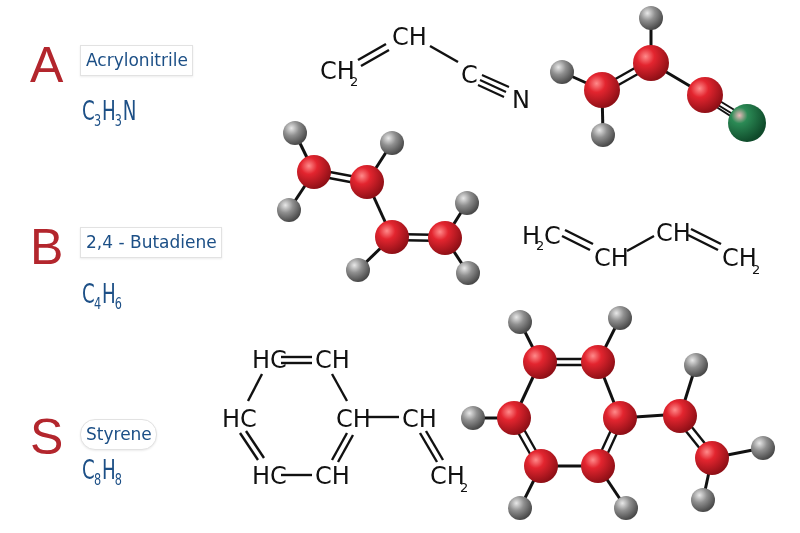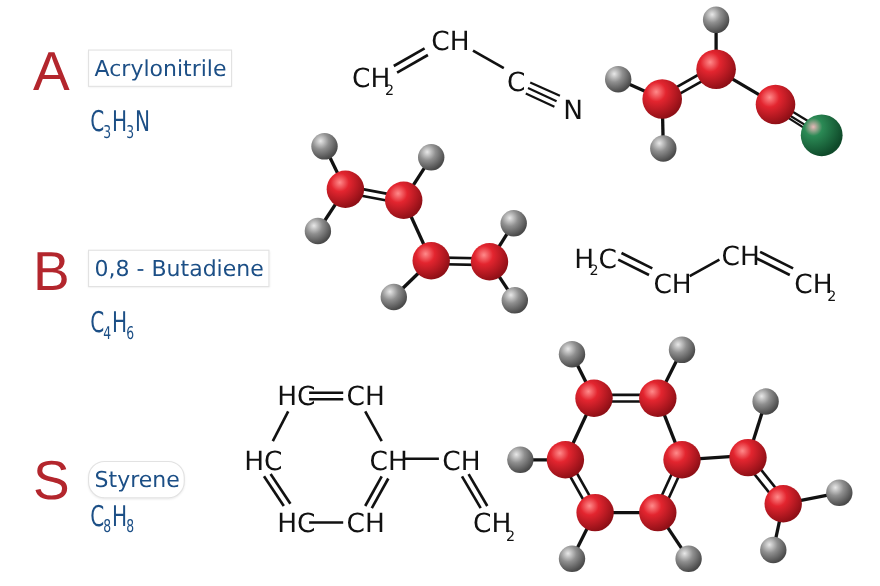--- a/index.html
+++ b/index.html
@@ -1,33 +1,33 @@
 <!DOCTYPE html>
 <html><head>
   <meta charset="utf-8">
   <style>
     html, body { margin: 0; padding: 0; background: #ffffff; }
     body { width: 800px; height: 533px; position: relative; overflow: hidden; font-family: "DejaVu Sans", sans-serif; }
     .letter { position: absolute; font-family: "Liberation Sans", sans-serif; font-weight: 400; color: #b3262d; font-size: 50px; line-height: 1; }
-    .name-box { position: absolute; background: #fff; border: 1px solid #e2e2e2; box-shadow: 0 1px 2px rgba(0,0,0,0.08); color: #1c4f86; font-family: "DejaVu Sans", sans-serif; font-size: 20px; line-height: 1; padding: 6px 4px 6px 5px; white-space: nowrap; }
+    .name-box { position: absolute; background: #fff; border: 1px solid #e2e2e2; box-shadow: 0 1px 2px rgba(0,0,0,0.08); color: #1c4f86; font-family: "DejaVu Sans", sans-serif; font-size: 17px; line-height: 1; padding: 6px 4px 6px 5px; white-space: nowrap; }
     .formula { position: absolute; color: #1c4f86; font-family: "DejaVu Sans Condensed", "DejaVu Sans", sans-serif; font-size: 26px; line-height: 1; letter-spacing: -1px; transform: scaleX(0.78); transform-origin: left top; }
     .formula sub { font-size: 16px; vertical-align: -6px; letter-spacing: 0; margin-right: 1px; }
     svg.layer { position: absolute; left: 0; top: 0; }
     .struct-text { font-family: "DejaVu Sans", sans-serif; font-size: 24px; fill: #111; }
     .struct-sub { font-family: "DejaVu Sans", sans-serif; font-size: 13px; fill: #111; }
   </style>
 </head>
 <body>
 
 <div class="letter" style="left:30px; top:40px;">A</div>
 <div class="name-box" style="left:80px; top:45px;">Acrylonitrile</div>
 <div class="formula" style="left:82px; top:98px;"><span>C</span><sub>3</sub><span>H</span><sub>3</sub><span>N</span></div>
 
 <div class="letter" style="left:30px; top:222px;">B</div>
-<div class="name-box" style="left:80px; top:227px;">0,8 - Butadiene</div>
+<div class="name-box" style="left:80px; top:227px;">2,4 - Butadiene</div>
 <div class="formula" style="left:82px; top:281px;"><span>C</span><sub>4</sub><span>H</span><sub>6</sub></div>
 
 <div class="letter" style="left:30px; top:412px;">S</div>
 <div class="name-box" style="left:80px; top:419px;border-radius:15px;">Styrene</div>
 <div class="formula" style="left:82px; top:457px;"><span>C</span><sub>8</sub><span>H</span><sub>8</sub></div>
 
 <svg class="layer" width="800" height="533" viewBox="0 0 800 533">
   <defs>
     <radialGradient id="gC" cx="35%" cy="32%" r="70%">
       <stop offset="0%" stop-color="#ff8a8a"></stop>

